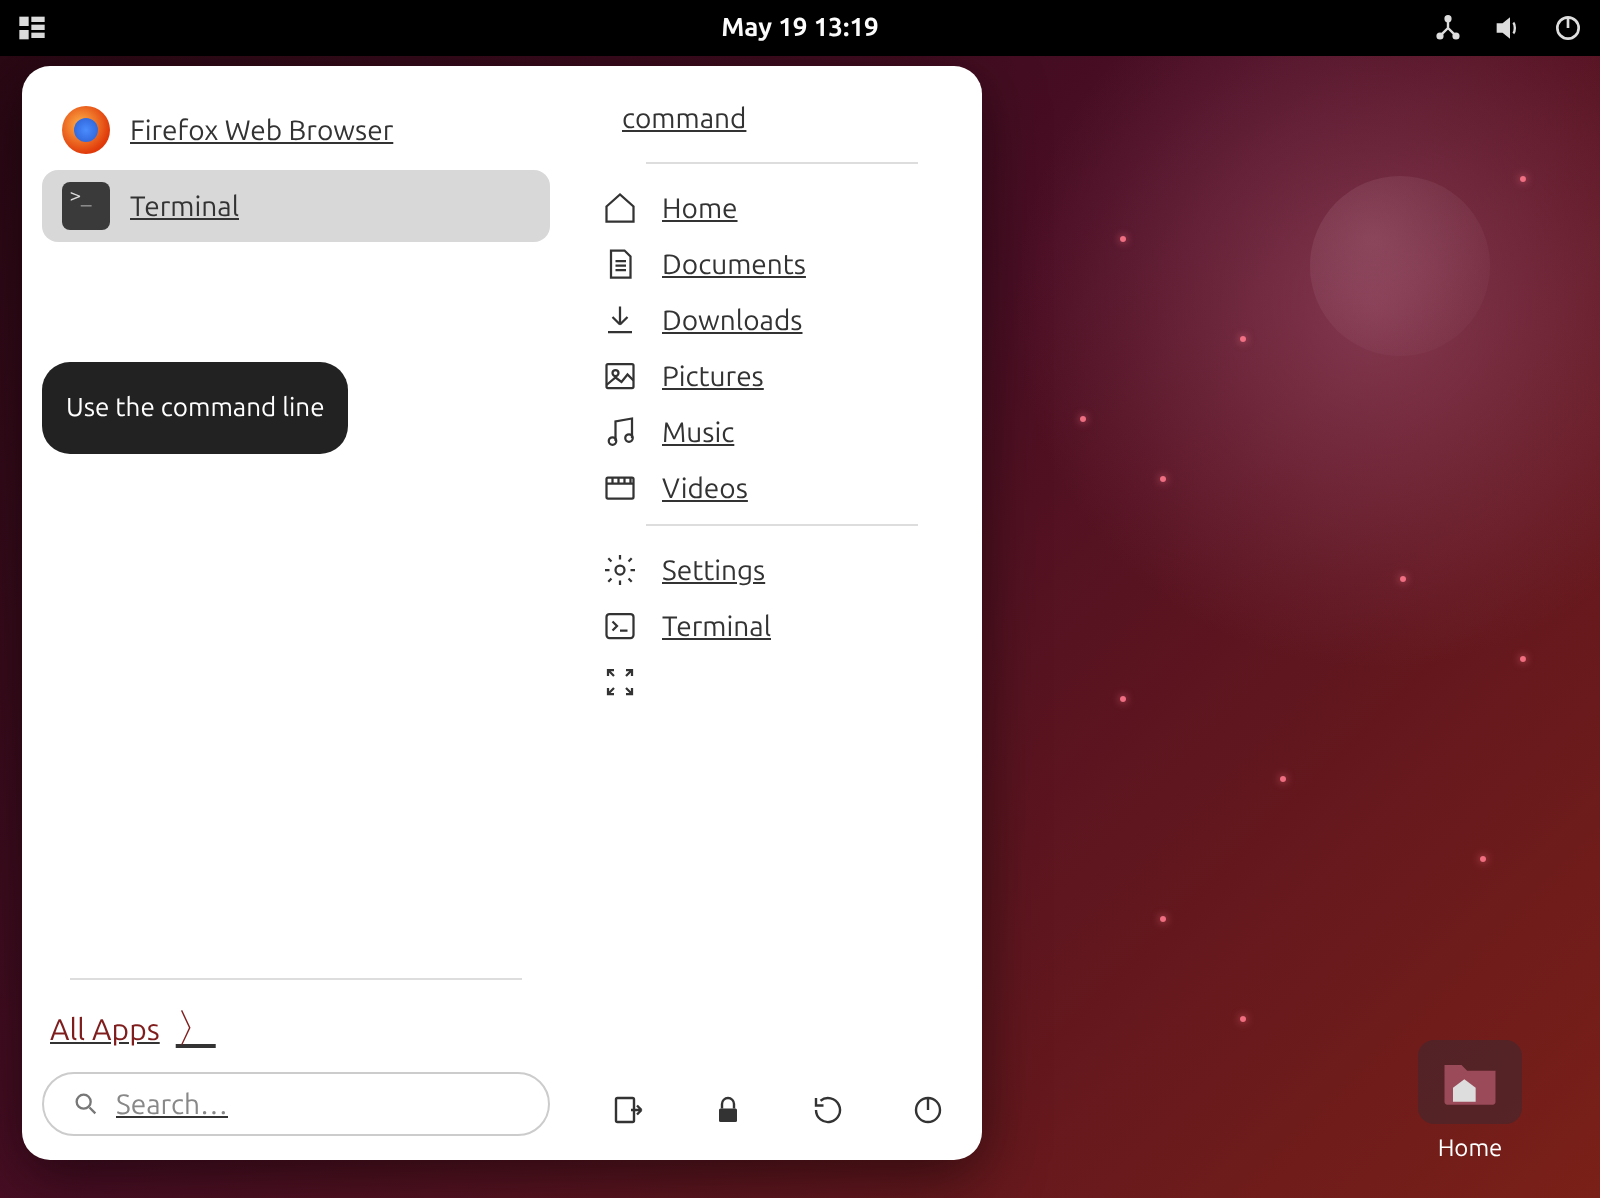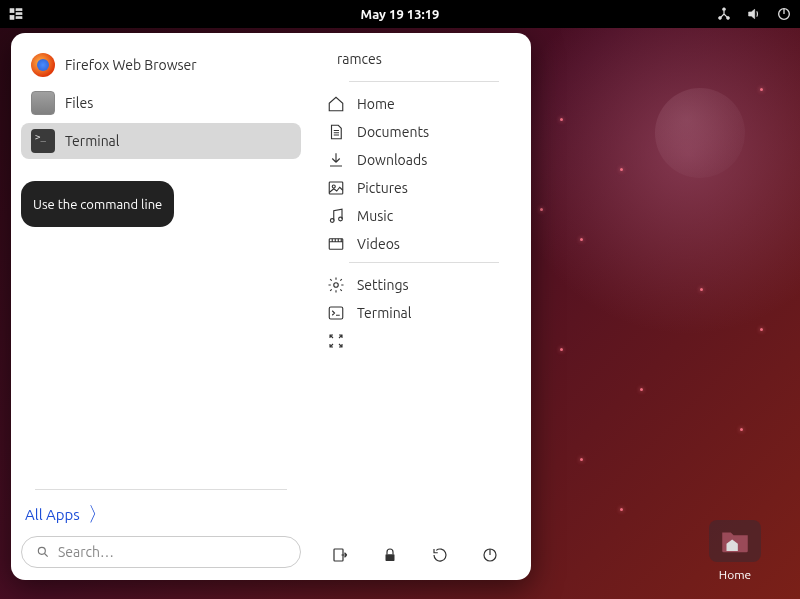--- a/index.html
+++ b/index.html
@@ -15,40 +15,40 @@
   .desktop { position: absolute; top: 28px; left: 0; right: 0; bottom: 0; background: radial-gradient(circle at 86% 22%, rgba(160,80,110,0.6) 0, rgba(160,80,110,0.1) 18%, transparent 22%), linear-gradient(135deg, #2a0814 0%, #4a0e24 45%, #7a2018 100%); }
   .star { position: absolute; width: 3px; height: 3px; background: rgba(255,120,140,0.9); border-radius: 50%; box-shadow: 0 0 4px rgba(255,120,140,0.8); }
   .moon { position: absolute; top: 60px; right: 55px; width: 90px; height: 90px; border-radius: 50%; background: radial-gradient(circle at 35% 35%, rgba(180,120,140,0.5), rgba(100,40,60,0.1)); opacity:0.6;}
 
   
   .desk-icon { position: absolute; right: 30px; bottom: 18px; width: 70px; text-align: center; color: #fff; font-size: 12px; }
   .desk-icon .folder { width: 52px; height: 42px; margin: 0 auto 6px; background: rgba(60,40,50,0.55); border-radius: 8px; display: flex; align-items: center; justify-content: center; }
   .desk-icon .folder svg { width: 38px; height: 34px; }
 
   
-  .launcher { position: absolute; top: 33px; left: 11px; width: 520px; height: 547px; background: #fff; border-radius: 14px; box-shadow: 0 8px 30px rgba(0,0,0,0.5); display: flex; color: #333; }
+  .launcher { position: absolute; top: 33px; left: 11px; width: 480px; height: 547px; background: #fff; border-radius: 14px; box-shadow: 0 8px 30px rgba(0,0,0,0.5); display: flex; color: #333; text-decoration: underline; }
   .launcher .apps { width: 300px; padding: 14px 10px 12px 10px; display: flex; flex-direction: column; position: relative; }
   .launcher .side { width: 220px; padding: 14px 12px 12px 8px; display: flex; flex-direction: column; }
 
   .app-row { display: flex; align-items: center; gap: 10px; padding: 6px 10px; border-radius: 8px; font-size: 14px; color: #333; margin-bottom: 2px; }
   .app-row.selected { background: #d8d8d8; }
   .app-row .aicon { width: 24px; height: 24px; display: flex; align-items: center; justify-content: center; }
   .app-row .aicon.ff { background: radial-gradient(circle at 40% 40%, #ffb44a, #e03a0a 70%); border-radius: 50%; }
   .app-row .aicon.ff::after{content:"";width:12px;height:12px;border-radius:50%;background:radial-gradient(circle,#4a8cff,#2a5cd0);}
   .app-row .aicon.files { background: linear-gradient(#a0a0a0,#808080); border-radius: 4px; border:1px solid #888;}
   .app-row .aicon.term { background: #3a3a3a; border-radius: 4px; position:relative; }
   .app-row .aicon.term::after{content:">_";color:#ddd;font-size:9px;position:absolute;top:3px;left:4px;font-family:monospace;}
 
   .tooltip { position: absolute; left: 10px; top: 148px; background: #222; color: #fff; font-size: 13px; padding: 16px 12px; border-radius: 14px; }
 
   .spacer { flex: 1; }
 
   .divider-sm { height:1px; background:#ddd; margin: 6px 0 10px 14px; width: calc(100% - 28px);}
 
-  .allapps { display: flex; align-items: center; gap: 8px; font-size: 15px; padding: 4px 4px 12px 4px; color:#1d4ed8; }
+  .allapps { display: flex; align-items: center; gap: 8px; font-size: 15px; padding: 4px 4px 12px 4px; color:#7f1d1d; }
   .allapps .chev { font-size: 20px; line-height:1;}
 
   .search { display: flex; align-items: center; gap: 8px; border: 1px solid #ccc; border-radius: 20px; padding: 7px 14px; font-size: 14px; color: #777; }
   .search svg { width: 14px; height: 14px; stroke:#777; fill:none; stroke-width:2;}
   .search input { border: none; outline: none; flex:1; font-size:14px; color:#b91c1c; background:transparent;}
   .search input::placeholder{color:#888;}
 
   
   .user-row { display: flex; align-items: center; gap: 10px; padding: 4px 8px 10px; font-size: 14px; }
   .side hr { border: none; border-top: 1px solid #ddd; margin: 4px 20px 8px 30px; }
@@ -120,24 +120,20 @@
   </div>
 </div>
 
 <div class="launcher">
   <div class="apps">
 
     <div class="app-row">
       <div class="aicon ff"></div>
       <span>Firefox Web Browser</span>
     </div>
-    <div class="app-row">
-      <div class="aicon files"></div>
-      <span>Files</span>
-    </div>
     <div class="app-row selected">
       <div class="aicon term"></div>
       <span>Terminal</span>
     </div>
 
     <div class="tooltip">Use the command line</div>
 
     <div class="spacer"></div>
     <div class="divider-sm"></div>
     <div class="allapps">
@@ -152,21 +148,21 @@
       <input type="text" placeholder="Search…" style="">
     </div>
   </div>
 
   <div class="side">
     <div class="user-row">
       <span class="sic"><svg viewBox="0 0 24 24">
             <circle cx="12" cy="8" r="4"></circle>
             <path d="M4 20c0-4 16-4 16 0"></path>
           </svg></span>
-      <span>ramces</span>
+      <span>command</span>
     </div>
     <hr>
 
     <div class="side-item">
         <span class="sic">
           <svg viewBox="0 0 24 24">
             <path d="M3 11l9-8 9 8v10H3z"></path>
           </svg>
         </span>
         <span>Home</span>

